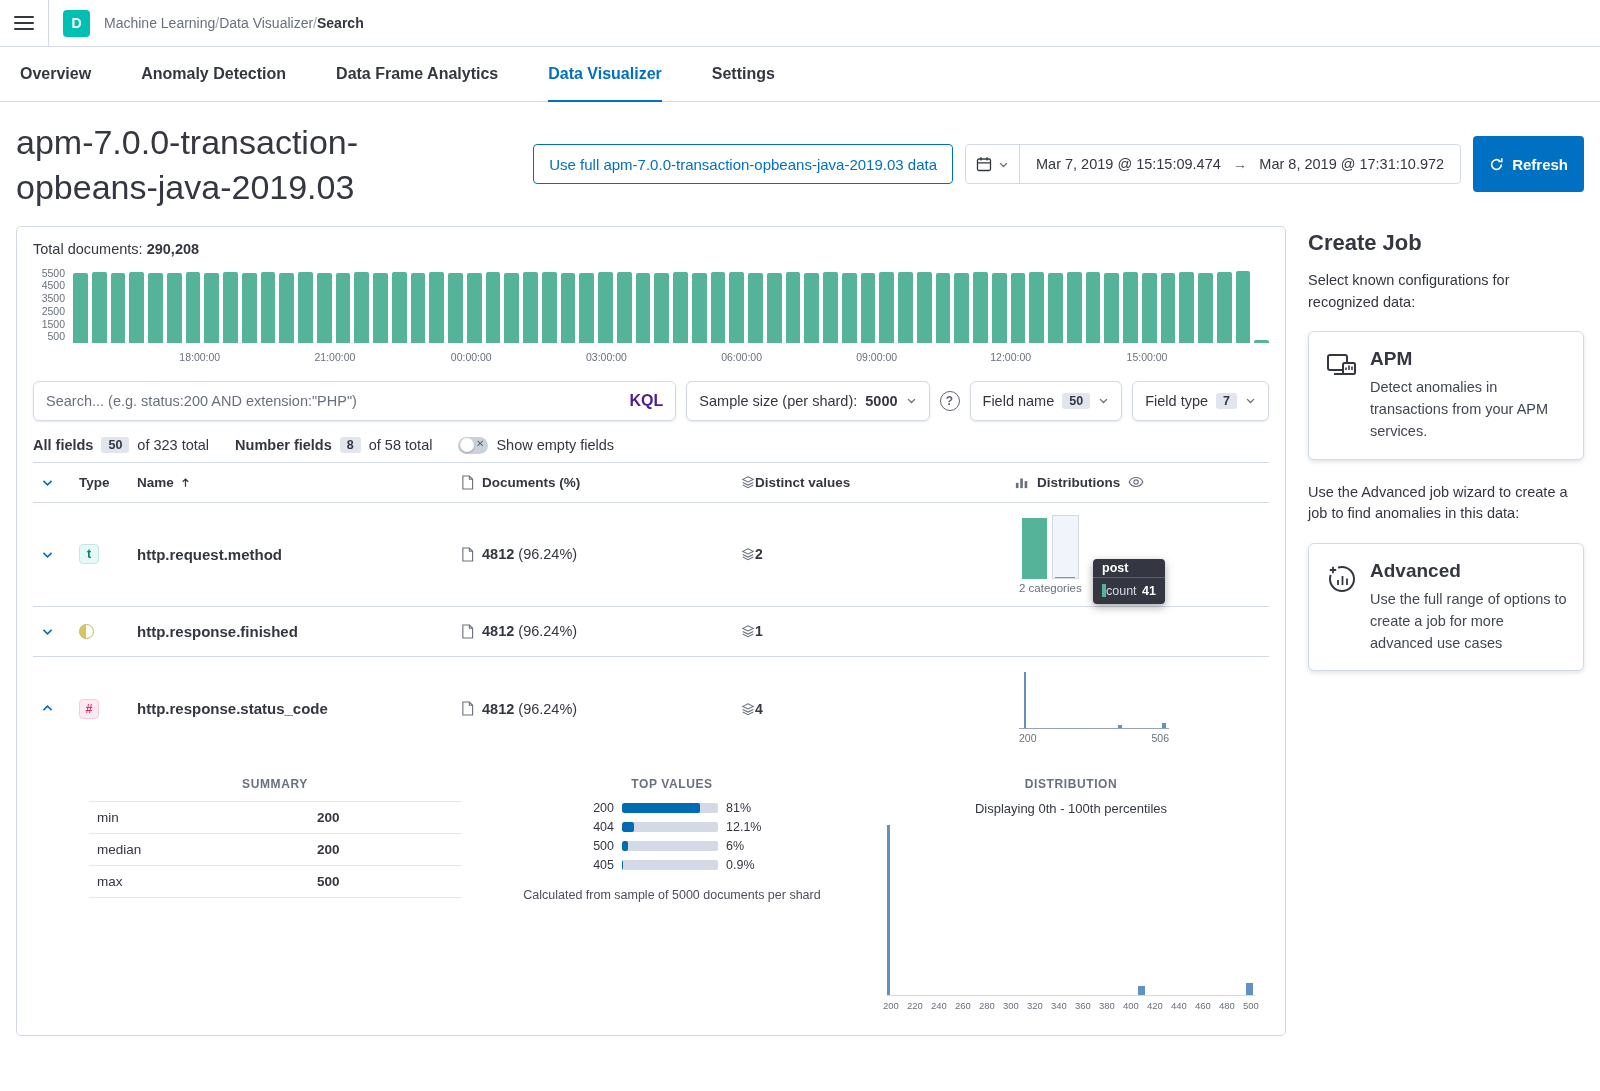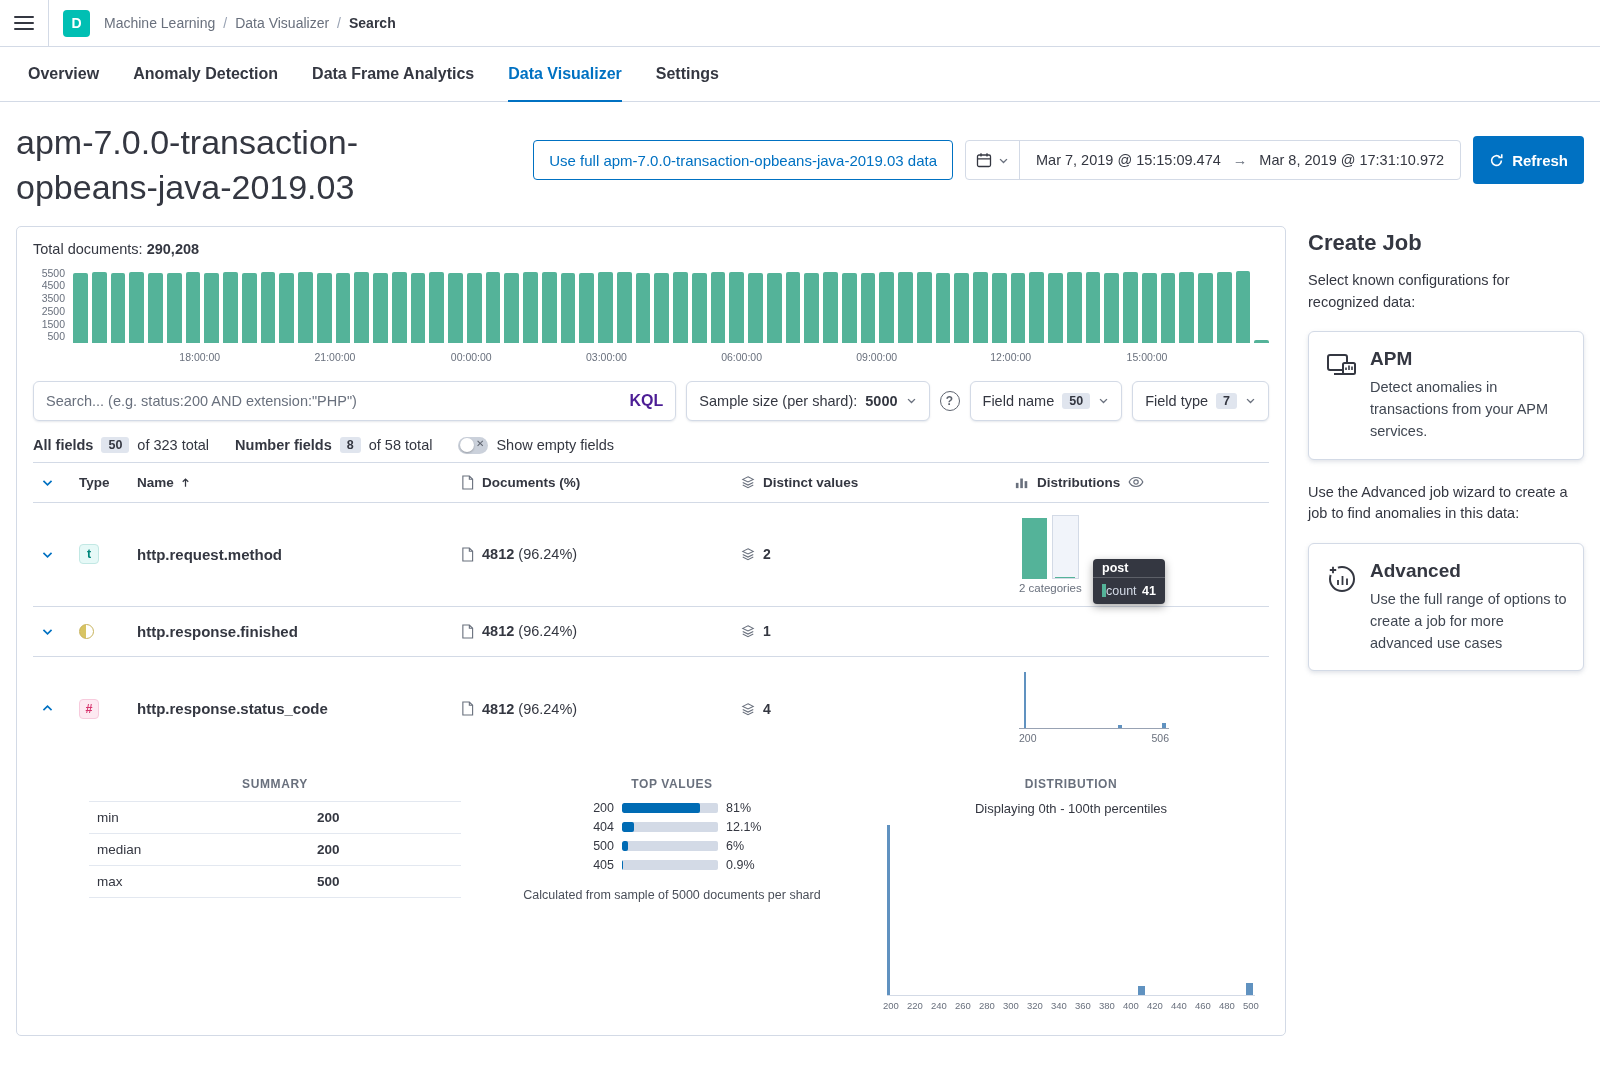--- a/index.html
+++ b/index.html
@@ -6,42 +6,42 @@
 html,body{width:1600px;height:1091px;overflow:hidden}
 body{font-family:"Liberation Sans","DejaVu Sans",sans-serif;color:#343741;background:#fff;font-size:14px}
 svg{display:block}
 
 
 .topbar{display:flex;align-items:center;height:47px;border-bottom:1px solid #D3DAE6;padding:0 14px}
 .hamburger{display:flex;flex-direction:column;gap:3.5px;width:20px;cursor:pointer;margin-right:14px}
 .hamburger span{height:2.5px;background:#343741;border-radius:1px}
 .topbar-divider{width:1px;align-self:stretch;background:#D3DAE6;margin-right:14px}
 .logo-badge{width:27px;height:27px;background:#00BFB3;color:#fff;border-radius:4px;display:flex;align-items:center;justify-content:center;font-weight:700;font-size:14px;margin-right:14px;cursor:pointer}
-.breadcrumbs{display:flex;align-items:center;gap:8px;font-size:14px;color:#69707D}
+.breadcrumbs{display:flex;align-items:center;font-size:14px;color:#69707D}
 .breadcrumbs .crumb{cursor:pointer}
 .breadcrumbs .sep{color:#98A2B3}
 .breadcrumbs .current{color:#343741;font-weight:600}
 
 
-.tabs{display:flex;gap:34px;padding:0 28px;border-bottom:1px solid #D3DAE6;height:55px}
+.tabs{display:flex;gap:50px;padding:0 20px;border-bottom:1px solid #D3DAE6;height:55px}
 .tab{display:flex;align-items:center;font-size:16px;font-weight:600;color:#343741;cursor:pointer;position:relative}
 .tab.active{color:#0071C2}
 .tab.active::after{content:"";position:absolute;left:0;right:0;bottom:-1px;height:2.5px;background:#0071C2}
 
 
 .page-head{display:flex;justify-content:space-between;align-items:flex-start;padding:18px 16px 16px}
 .page-title{font-size:34px;font-weight:400;line-height:1.32;max-width:430px;color:#343741;overflow-wrap:break-word}
 .head-controls{display:flex;align-items:center;gap:12px;margin-top:16px}
 .btn-usefull{border:1px solid #0071C2;color:#0071C2;background:#fff;border-radius:4px;height:40px;padding:0 15px;font-size:15px;font-family:inherit;cursor:pointer}
 .datepicker{display:flex;align-items:center;height:40px;border:1px solid #D3DAE6;border-radius:4px;background:#fff}
 .dp-btn{display:flex;align-items:center;gap:6px;padding:0 10px;height:100%;border-right:1px solid #D3DAE6;cursor:pointer}
 .dp-dates{display:flex;align-items:center;gap:12px;padding:0 16px;font-size:14.5px;white-space:nowrap}
 .dp-date{cursor:pointer}
 .dp-arrow{color:#69707D}
-.btn-refresh{display:flex;align-items:center;gap:8px;background:#0071C2;color:#fff;border:none;border-radius:4px;height:48px;padding:0 16px;font-size:15px;font-weight:600;font-family:inherit;cursor:pointer}
+.btn-refresh{display:flex;align-items:center;gap:8px;background:#0071C2;color:#fff;border:none;border-radius:4px;height:56px;padding:0 16px;font-size:15px;font-weight:600;font-family:inherit;cursor:pointer}
 
 
 .layout{display:flex;gap:22px;padding:0 16px;align-items:flex-start}
 .main-panel{flex:1;border:1px solid #D3DAE6;border-radius:5px;padding:14px 16px 10px;min-width:0}
 .sidebar{width:276px;flex:none;padding-top:4px}
 
 
 .doc-summary{font-size:14.5px}
 .timeline{display:flex;margin-top:12px}
 .tl-yaxis{width:40px;flex:none;position:relative;height:74px}
@@ -73,21 +73,21 @@
 
 .dtable{border-top:1px solid #D3DAE6}
 .trow{display:flex;align-items:center;border-bottom:1px solid #D3DAE6;min-height:50px}
 .trow.thead{min-height:40px;font-size:13.5px;font-weight:700}
 .row-tall{min-height:104px}
 .col-chevron{width:46px;flex:none;display:flex;align-items:center;padding-left:8px;cursor:pointer}
 .col-type{width:58px;flex:none;display:flex;align-items:center}
 .col-name{flex:1;min-width:0;display:flex;align-items:center;gap:6px;font-size:15px}
 .col-name.bold{font-weight:700}
 .col-docs{width:280px;flex:none;display:flex;align-items:center;gap:8px}
-.col-distinct{width:274px;flex:none;display:flex;align-items:center;gap:8px}
+.col-distinct{width:274px;flex:none;display:flex;align-items:center;}
 .col-dist{width:254px;flex:none;display:flex;align-items:center;gap:8px;position:relative}
 .bold{font-weight:700}
 .docs-val{font-size:14.5px}
 .type-badge{width:20px;height:20px;border-radius:4px;display:flex;align-items:center;justify-content:center;font-size:12.5px;font-weight:700}
 .type-t{background:#E6F9F7;color:#00857A;border:1px solid #C2E8E4}
 .type-num{background:#FDE9F1;color:#D6336C;border:1px solid #F7CBDD}
 .bool-dot{width:15px;height:15px;border-radius:50%;border:1.5px solid #C8B35C;background:linear-gradient(90deg,#D8C462 50%,#fff 50%)}
 
 
 .cat-chart{display:flex;flex-direction:column;align-items:center;margin-left:4px}

